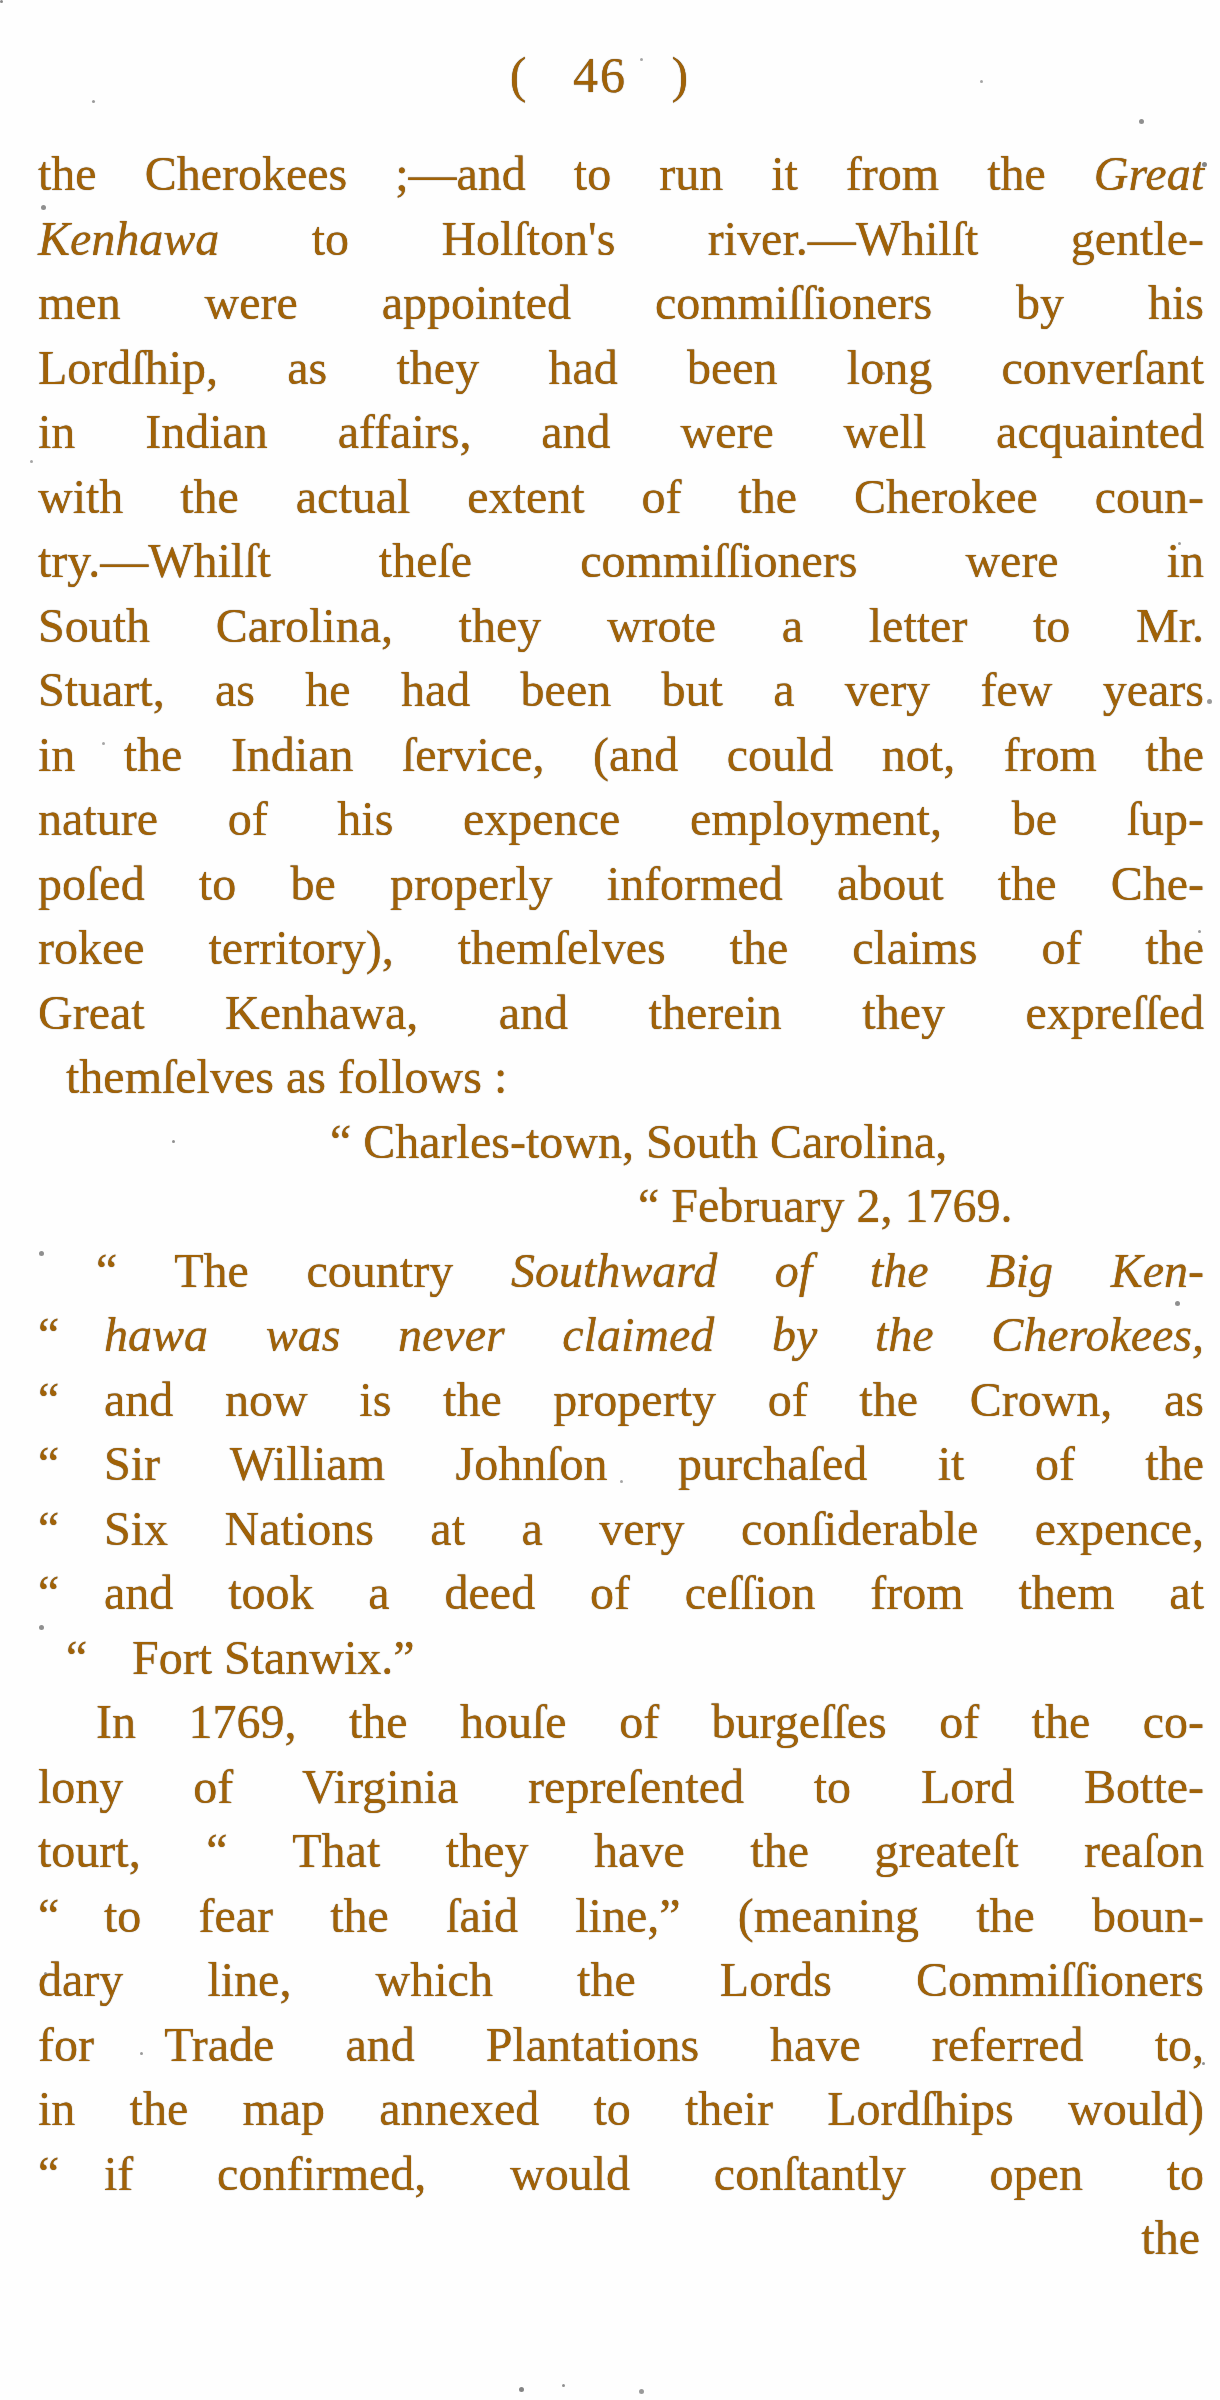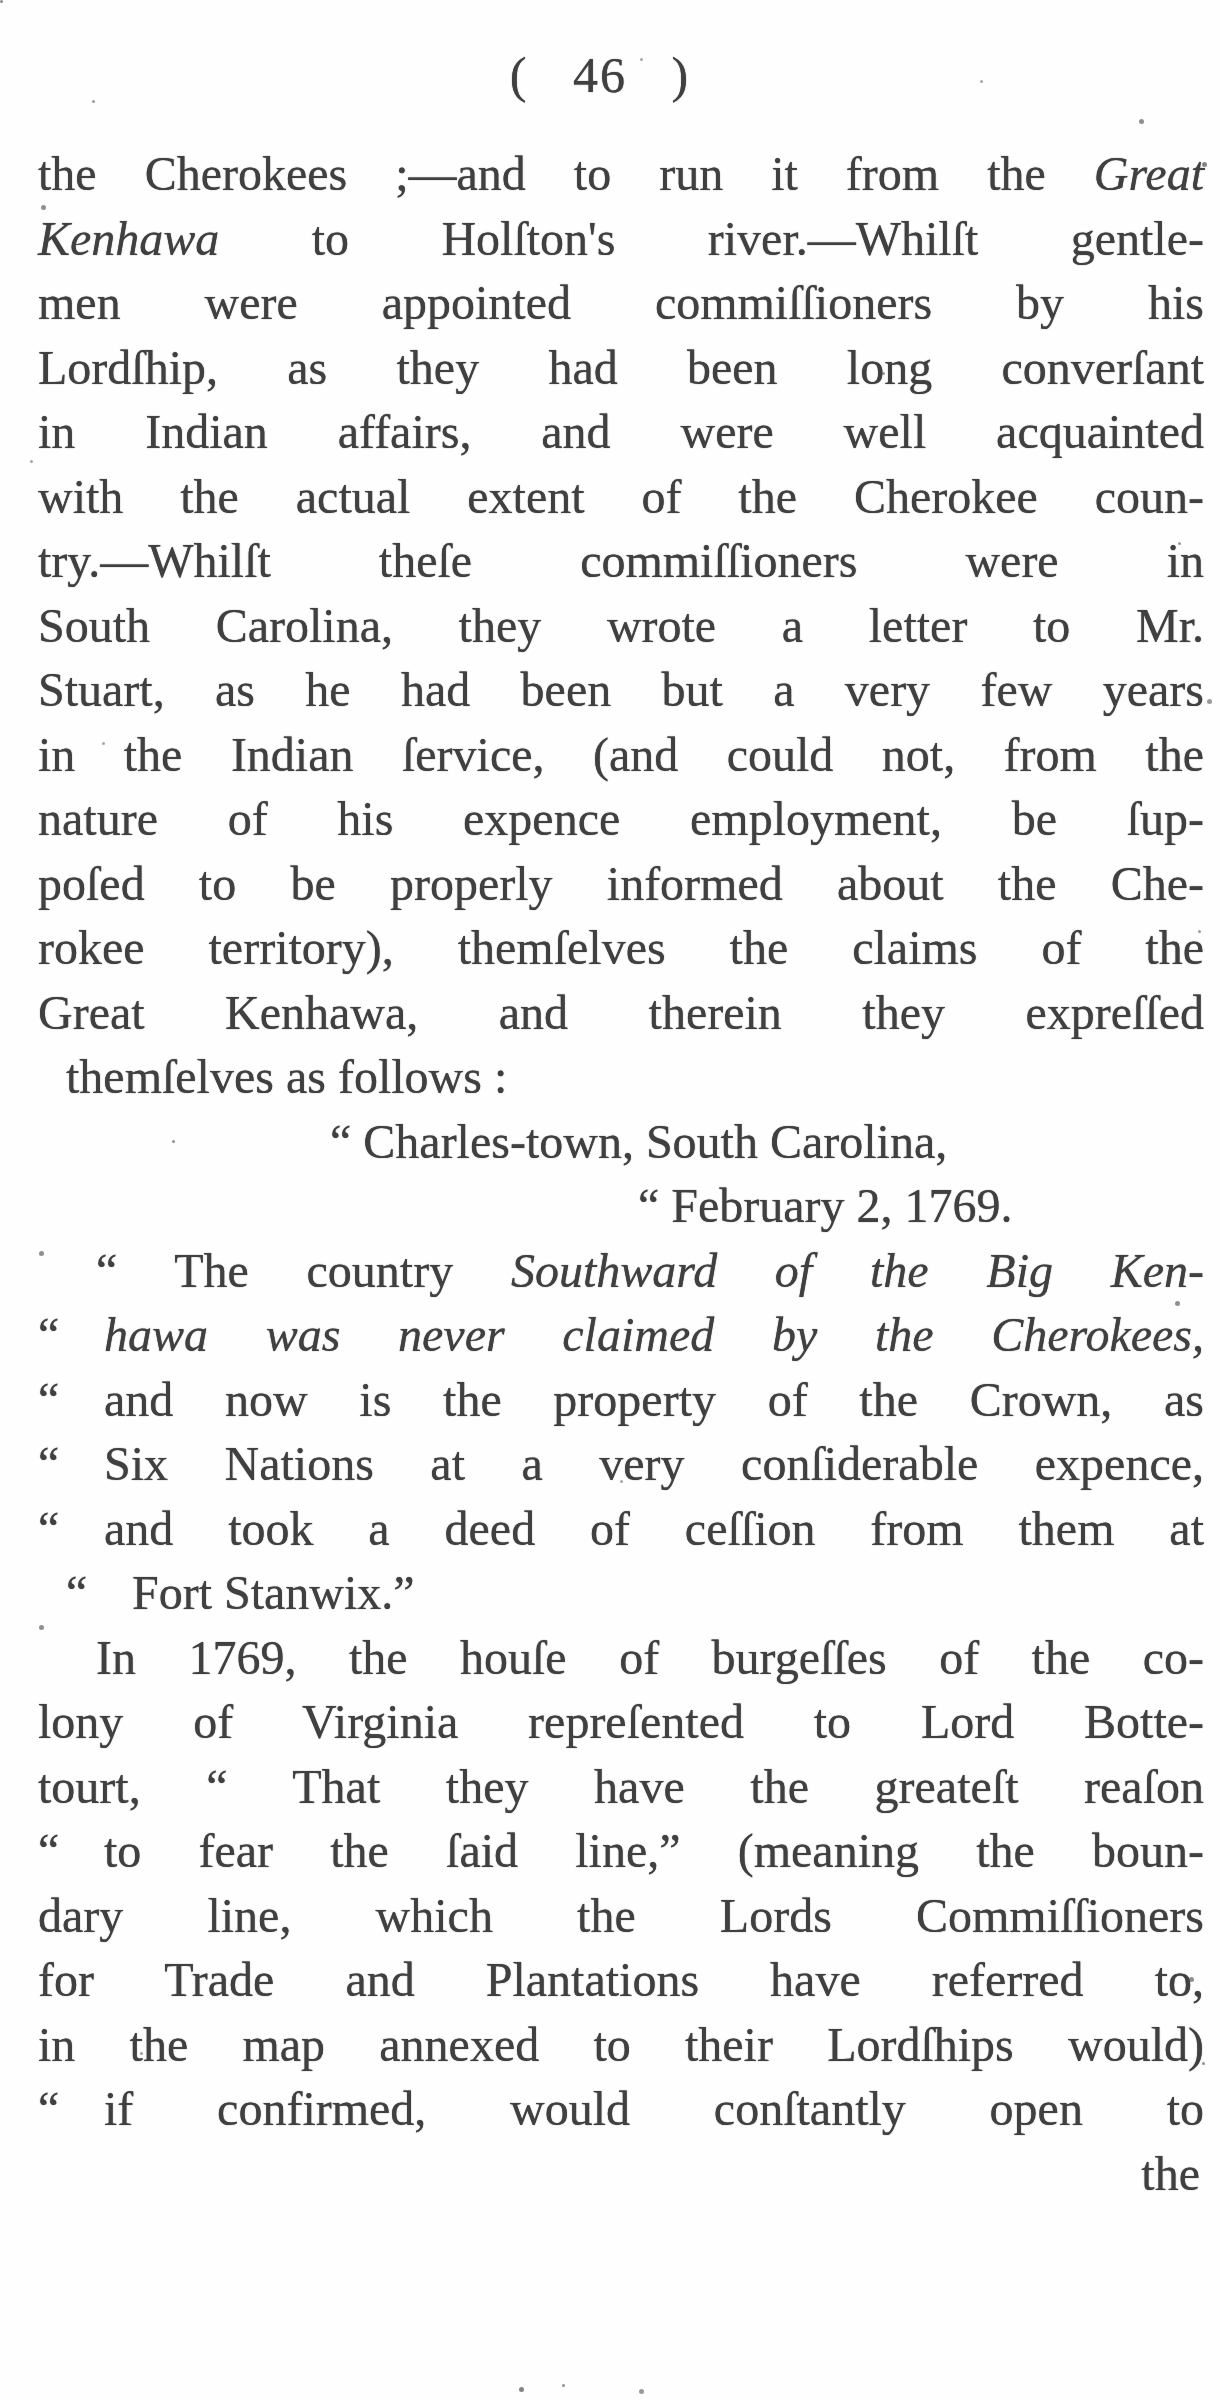--- a/index.html
+++ b/index.html
@@ -2,21 +2,21 @@
 <html><head>
 <meta charset="utf-8">
 <style>
   html,body{margin:0;padding:0;background:#ffffff;}
   .page{
     position:relative;
     width:1220px;height:2400px;
     background:#fefefe;
     overflow:hidden;
     font-family:"Liberation Serif","DejaVu Serif",serif;
-    color:#404040;
+    color:#a16207;
   }
   .pgnum{
     position:absolute;
     left:0;top:46px;width:1200px;
     text-align:center;
     font-size:50px;
     word-spacing:30px;
     letter-spacing:2px;
     text-shadow:0 0 1px rgba(10,10,10,.8);
   }
@@ -72,20 +72,21 @@
     <div class="ln"><span>nature of his expence employment, be ſup-</span></div>
     <div class="ln"><span>poſed to be properly informed about the Che-</span></div>
     <div class="ln"><span>rokee territory), themſelves the claims of the</span></div>
     <div class="ln"><span>Great Kenhawa, and therein they expreſſed</span></div>
     <div class="ln ns"><span>themſelves as follows :</span></div>
     <div class="ln a17"><span>“ Charles-town, South Carolina,</span></div>
     <div class="ln a18"><span>“ February 2, 1769.</span></div>
     <div class="ln ind"><span>“ The country </span><i>Southward of the Big Ken-</i></div>
     <div class="ln"><span class="q">“</span><i>hawa was never claimed by the Cherokees,</i></div>
     <div class="ln"><span class="q">“</span><span>and now is the property of the Crown, as</span></div>
+    <div class="ln"><span class="q">“</span><span>Sir William Johnſon purchaſed it of the</span></div>
     <div class="ln"><span class="q">“</span><span>Six Nations at a very conſiderable expence,</span></div>
     <div class="ln"><span class="q">“</span><span>and took a deed of ceſſion from them at</span></div>
     <div class="ln ns"><span class="q">“</span><span>Fort Stanwix.”</span></div>
     <div class="ln ind"><span>In 1769, the houſe of burgeſſes of the co-</span></div>
     <div class="ln"><span>lony of Virginia repreſented to Lord Botte-</span></div>
     <div class="ln"><span>tourt, “ That they have the greateſt reaſon</span></div>
     <div class="ln"><span class="q">“</span><span>to fear the ſaid line,” (meaning the boun-</span></div>
     <div class="ln"><span>dary line, which the Lords Commiſſioners</span></div>
     <div class="ln"><span>for Trade and Plantations have referred to,</span></div>
     <div class="ln"><span>in the map annexed to their Lordſhips would)</span></div>

